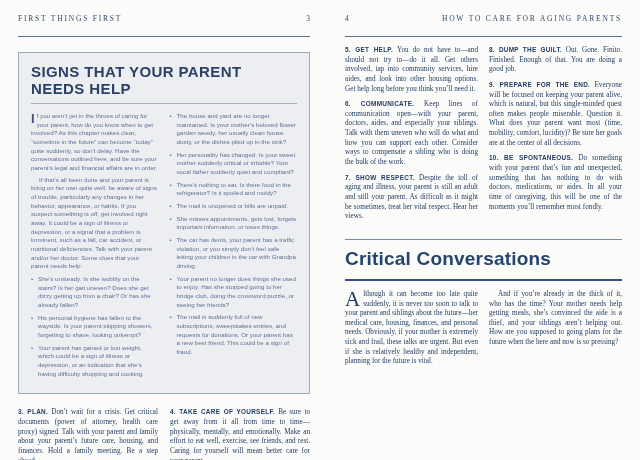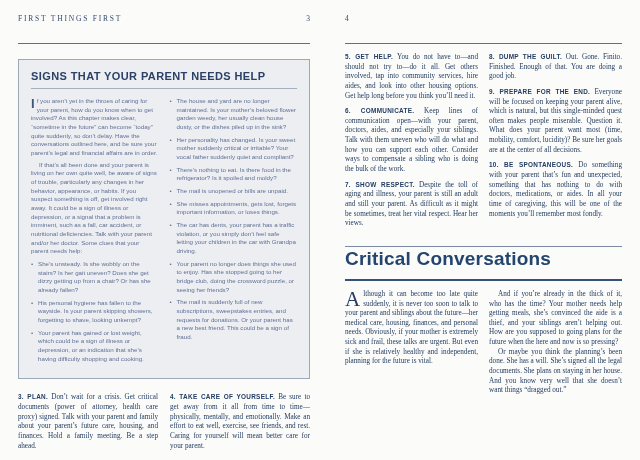--- a/index.html
+++ b/index.html
@@ -6,28 +6,28 @@
   html,body { width:640px; height:460px; }
   body { background:#fbfbf9; position:relative; overflow:hidden;
          font-family:"Liberation Serif", serif; }
 
   .page { position:absolute; top:14px; }
   .page-left  { left:18px;  width:292px; }
   .page-right { left:345px; width:277px; }
 
   .running-head { display:flex; justify-content:space-between; align-items:center;
     font-family:"Liberation Serif", serif; font-size:7.5px; letter-spacing:1.8px;
-    color:#33496e; border-bottom:1px solid #5d6f8e; padding-bottom:20px; }
+    color:#33496e; border-bottom:1px solid #5d6f8e; padding-bottom:13px; }
   .running-head .pg { letter-spacing:0; }
 
   
   .signs-box { margin-top:15px; background:#eceef2; border:1px solid #9da8bb;
     padding:10px 12px 11px; }
   .box-title { font-family:"Liberation Sans", sans-serif; font-weight:bold;
-    font-size:11px; letter-spacing:.4px; color:#2c4166;
+    font-size:15px; letter-spacing:.4px; color:#2c4166;
     padding-bottom:6px; border-bottom:1px solid #a6b0c2; }
   .box-cols { display:flex; gap:11px; margin-top:8px;
     font-family:"Liberation Sans", sans-serif; font-size:6.2px; line-height:1.4;
     color:#5f7095; }
   .box-col { flex:1; min-width:0; }
   .box-col p { margin-bottom:3px; }
   .box-col p.para2 { text-indent:8px; margin-bottom:4px; }
   .dropcap-i { float:left; font-weight:bold; font-size:13px; line-height:11px;
     padding:1px 2px 0 0; color:#41557c; }
   .bullet { position:relative; padding-left:7px; margin-bottom:4px; }
@@ -37,21 +37,21 @@
   .items-row { display:flex; gap:12px; margin-top:14px; }
   .items-col { flex:1; min-width:0; }
   .serif-body { font-size:7.2px; line-height:1.34; color:#223c63; text-align:justify; }
   .rp-item { margin-bottom:6px; }
   .item-label { font-family:"Liberation Sans", sans-serif; font-weight:bold;
     font-size:6.4px; letter-spacing:.3px; }
 
   .rp-cols { display:flex; gap:11px; margin-top:9px; }
 
   
-  .cc-section { margin-top:11px; border-top:1px solid #7d8aa3; }
+  .cc-section { margin-top:11px; border-top:1px solid #7d8aa3; padding-top:7px; }
   .cc-heading { font-family:"Liberation Sans", sans-serif; font-weight:bold;
     font-size:19px; letter-spacing:.2px; color:#24456e; margin:1px 0 9px; }
   .cc-heavy-rule { border-top:2px solid #35507a; }
   .cc-cols { display:flex; gap:11px; margin-top:9px; }
   .cc-col { flex:1; min-width:0; }
   .cc-col p { margin-bottom:0; }
   .cc-col p.ind { text-indent:9px; }
   .dropcap-a { float:left; font-family:"Liberation Serif", serif; font-size:21px;
     line-height:17px; padding:1px 3px 0 0; color:#223c63; }
 </style>
@@ -99,20 +99,21 @@
       <span class="item-label">4. TAKE CARE OF YOURSELF.</span><span> Be sure to get away from it all from time to time—physically, mentally, and emotionally. Make an effort to eat well, exercise, see friends, and rest. Caring for yourself will mean better care for your parent.</span>
     </div>
   </div>
 
 </div>
 
 <div class="page page-right">
 
   <div class="running-head">
     <span class="pg">4</span>
+    <span>HOW TO CARE FOR AGING PARENTS</span>
   </div>
 
   <div class="rp-cols">
     <div class="items-col serif-body">
       <p class="rp-item"><span class="item-label">5. GET HELP.</span><span> You do not have to—and should not try to—do it all. Get others involved, tap into community services, hire aides, and look into other housing options. Get help long before you think you’ll need it.</span></p>
       <p class="rp-item"><span class="item-label">6. COMMUNICATE.</span><span> Keep lines of communication open—with your parent, doctors, aides, and especially your siblings. Talk with them uneven who will do what and how you can support each other. Consider ways to compensate a sibling who is doing the bulk of the work.</span></p>
       <p class="rp-item"><span class="item-label">7. SHOW RESPECT.</span><span> Despite the toll of aging and illness, your parent is still an adult and still your parent. As difficult as it might be sometimes, treat her vital respect. Hear her views.</span></p>
     </div>
     <div class="items-col serif-body">
       <p class="rp-item"><span class="item-label">8. DUMP THE GUILT.</span><span> Out. Gone. Finito. Finished. Enough of that. You are doing a good job.</span></p>
@@ -123,18 +124,17 @@
 
   <div class="cc-section">
     <div class="cc-heading">Critical Conversations</div>
     <div class="cc-heavy-rule"></div>
     <div class="cc-cols">
       <div class="cc-col serif-body">
         <p><span class="dropcap-a">A</span><span>lthough it can become too late quite suddenly, it is never too soon to talk to your parent and siblings about the future—her medical care, housing, finances, and personal needs. Obviously, if your mother is extremely sick and frail, these talks are urgent. But even if she is relatively healthy and independent, planning for the future is vital.</span></p>
       </div>
       <div class="cc-col serif-body">
         <p class="ind">And if you’re already in the thick of it, who has the time? Your mother needs help getting meals, she’s convinced the aide is a thief, and your siblings aren’t helping out. How are you supposed to going plans for the future when the here and now is so pressing?</p>
-        <p class="ind">Or maybe you think the planning’s been done. She has a will. She’s signed all the legal documents. She plans on staying in her house. And you know very well that she doesn’t want things “dragged out.”</p>
       </div>
     </div>
   </div>
 
 </div>
 
 </body></html>

